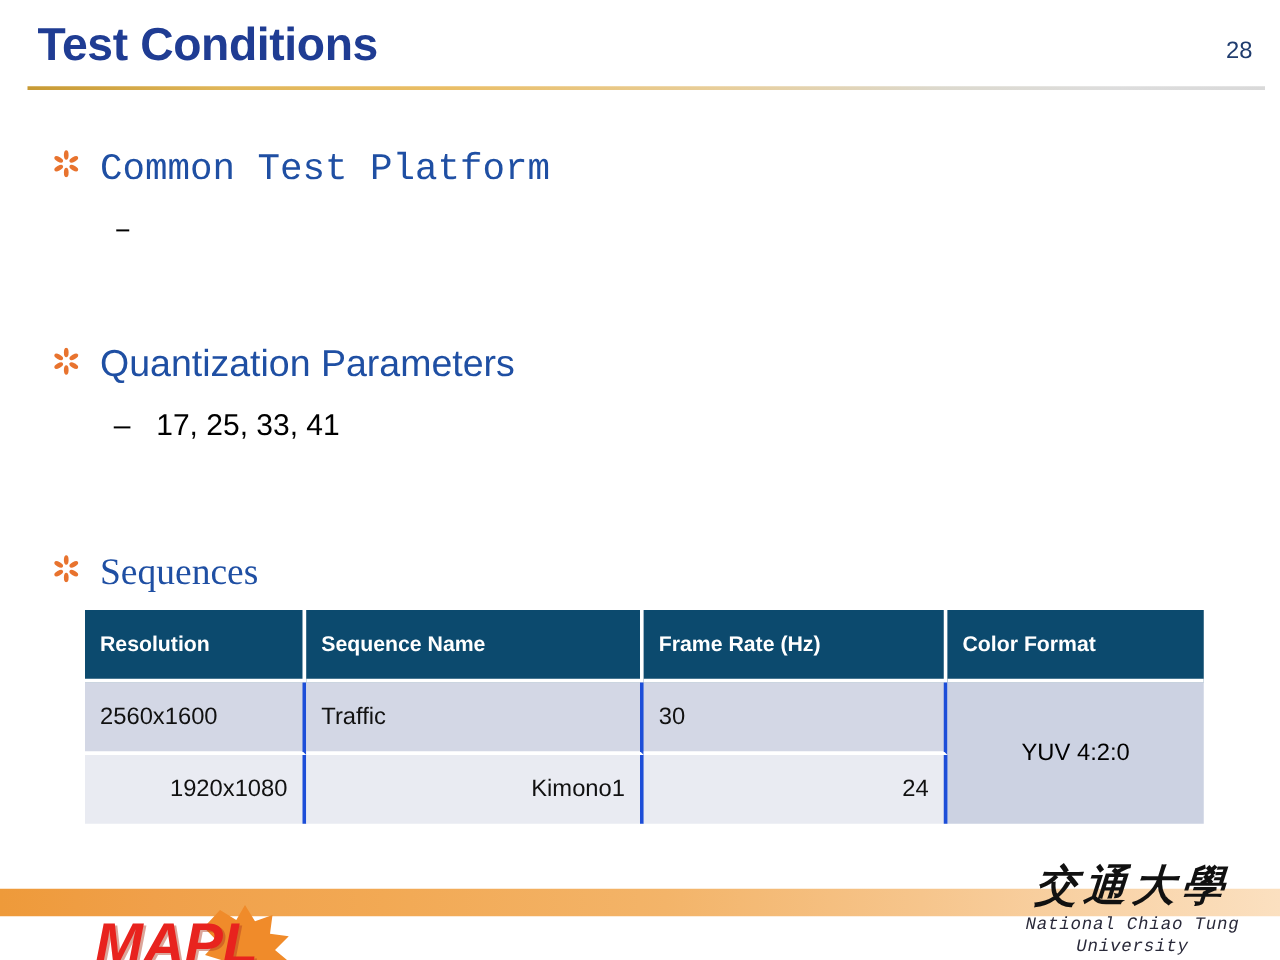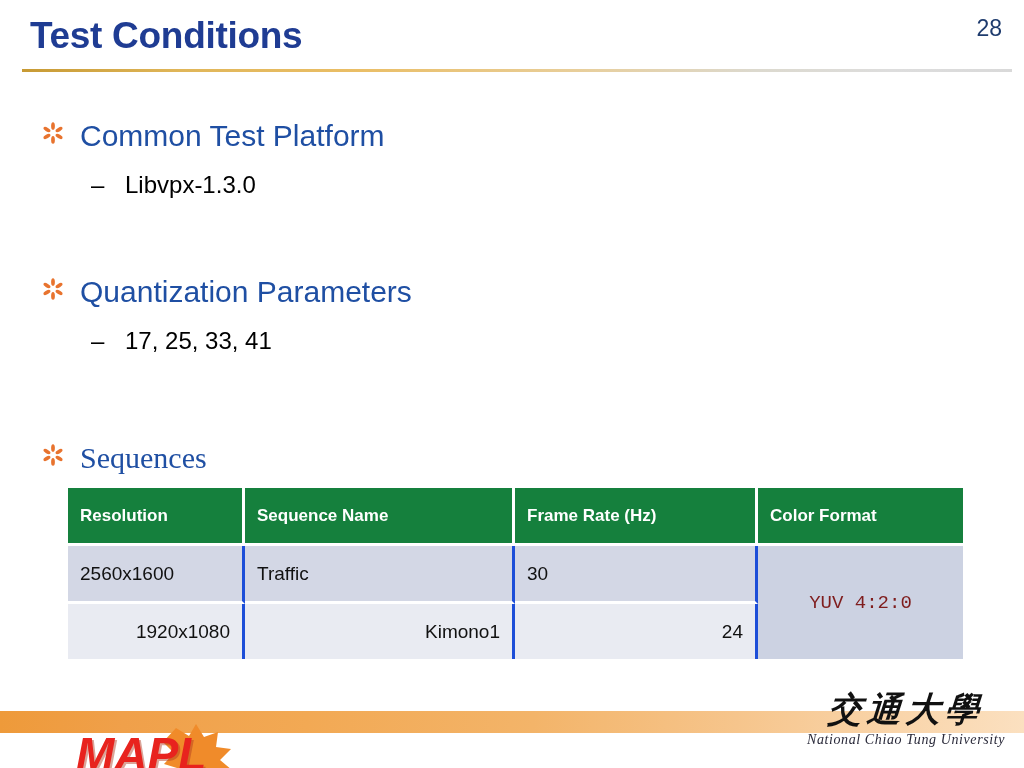--- a/index.html
+++ b/index.html
@@ -32,22 +32,22 @@
     font-weight: bold;
     color: #1F3C93;
     letter-spacing: -0.3px;
     line-height: 44px;
     white-space: nowrap;
     text-align: center;
   }
   .page-number {
     position: absolute;
     right: 22px;
-    top: 17px;
-    font-size: 23px;
+    top: 30px;
+    font-size: 19px;
     color: #1F3C6E;
     line-height: 22px;
     margin-left: 16px;
   }
   .title-rule {
     position: absolute;
     left: 22px;
     right: 12px;
     top: 69px;
     height: 3px;
@@ -115,21 +115,21 @@
     table-layout: fixed;
   }
   .seq-table td, .seq-table th {
     padding: 0 12px;
     text-align: left;
     vertical-align: middle;
     font-weight: normal;
   }
   .seq-table thead th {
     height: 55px;
-    background: #15803d;
+    background: #0c4a6e;
     color: #FFFFFF;
     font-size: 17px;
     font-weight: bold;
     border-right: 3px solid #FFFFFF;
     border-bottom: 3px solid #FFFFFF;
   }
   .seq-table thead th.last {
     border-right: none;
   }
   .seq-table tbody td {
@@ -147,22 +147,21 @@
   }
   .seq-table tbody tr.r2 td {
     background: #E9EBF2;
     text-align: right;
   }
   .seq-table td.span-cell {
     background: #CCD2E2 !important;
     text-align: center;
     border-bottom: none !important;
     font-size: 19px;
-    color: #7f1d1d;
-    font-family: Liberation Mono, monospace;
+    color: #000000;
   }
 
   
   .footer-band {
     position: absolute;
     left: 0;
     right: 0;
     top: 711px;
     height: 22px;
     background: linear-gradient(to right,
@@ -193,60 +192,59 @@
     font-family: "Liberation Serif", serif;
     font-size: 34px;
     font-weight: bold;
     color: #111111;
     letter-spacing: 5px;
     line-height: 40px;
     font-style: italic;
     transform: skewX(-4deg);
   }
   .nctu-en {
-    font-family: Liberation Serif, serif;
+    font-family: Liberation Mono, monospace;
     font-style: italic;
     font-size: 14px;
     color: #2A2A3A;
     letter-spacing: 0.6px;
     line-height: 18px;
     margin-top: 1px;
   }
 </style>
 </head>
 <body>
 
 <div class="slide">
 
   <div class="slide-title">Test Conditions</div>
 
   <div class="page-number">28</div>
 
   <div class="title-rule"></div>
 
-  <div class="bullet-block" style="top:118px;">
+  <div class="bullet-block" style="top:118px;font-family:Liberation Mono, monospace;">
     <div class="lvl1">
       <span class="ast">
         <svg viewBox="0 0 24 24" width="22" height="22" aria-hidden="true">
           <g fill="#E8732E">
             <ellipse cx="12" cy="4.4" rx="2.05" ry="4.2"></ellipse>
             <ellipse cx="12" cy="19.6" rx="2.05" ry="4.2"></ellipse>
             <ellipse cx="12" cy="4.4" rx="2.05" ry="4.2" transform="rotate(60 12 12)"></ellipse>
             <ellipse cx="12" cy="19.6" rx="2.05" ry="4.2" transform="rotate(60 12 12)"></ellipse>
             <ellipse cx="12" cy="4.4" rx="2.05" ry="4.2" transform="rotate(120 12 12)"></ellipse>
             <ellipse cx="12" cy="19.6" rx="2.05" ry="4.2" transform="rotate(120 12 12)"></ellipse>
             <circle cx="12" cy="12" r="1.5" fill="#FFFFFF"></circle>
           </g>
         </svg>
       </span>
       <span>Common Test Platform</span>
     </div>
     <div class="lvl2">
       <span class="dash">–</span>
-      <span>Libvpx-1.3.0</span>
     </div>
   </div>
 
   <div class="bullet-block" style="top:274px;">
     <div class="lvl1">
       <span class="ast">
         <svg viewBox="0 0 24 24" width="22" height="22" aria-hidden="true">
           <g fill="#E8732E">
             <ellipse cx="12" cy="4.4" rx="2.05" ry="4.2"></ellipse>
             <ellipse cx="12" cy="19.6" rx="2.05" ry="4.2"></ellipse>

